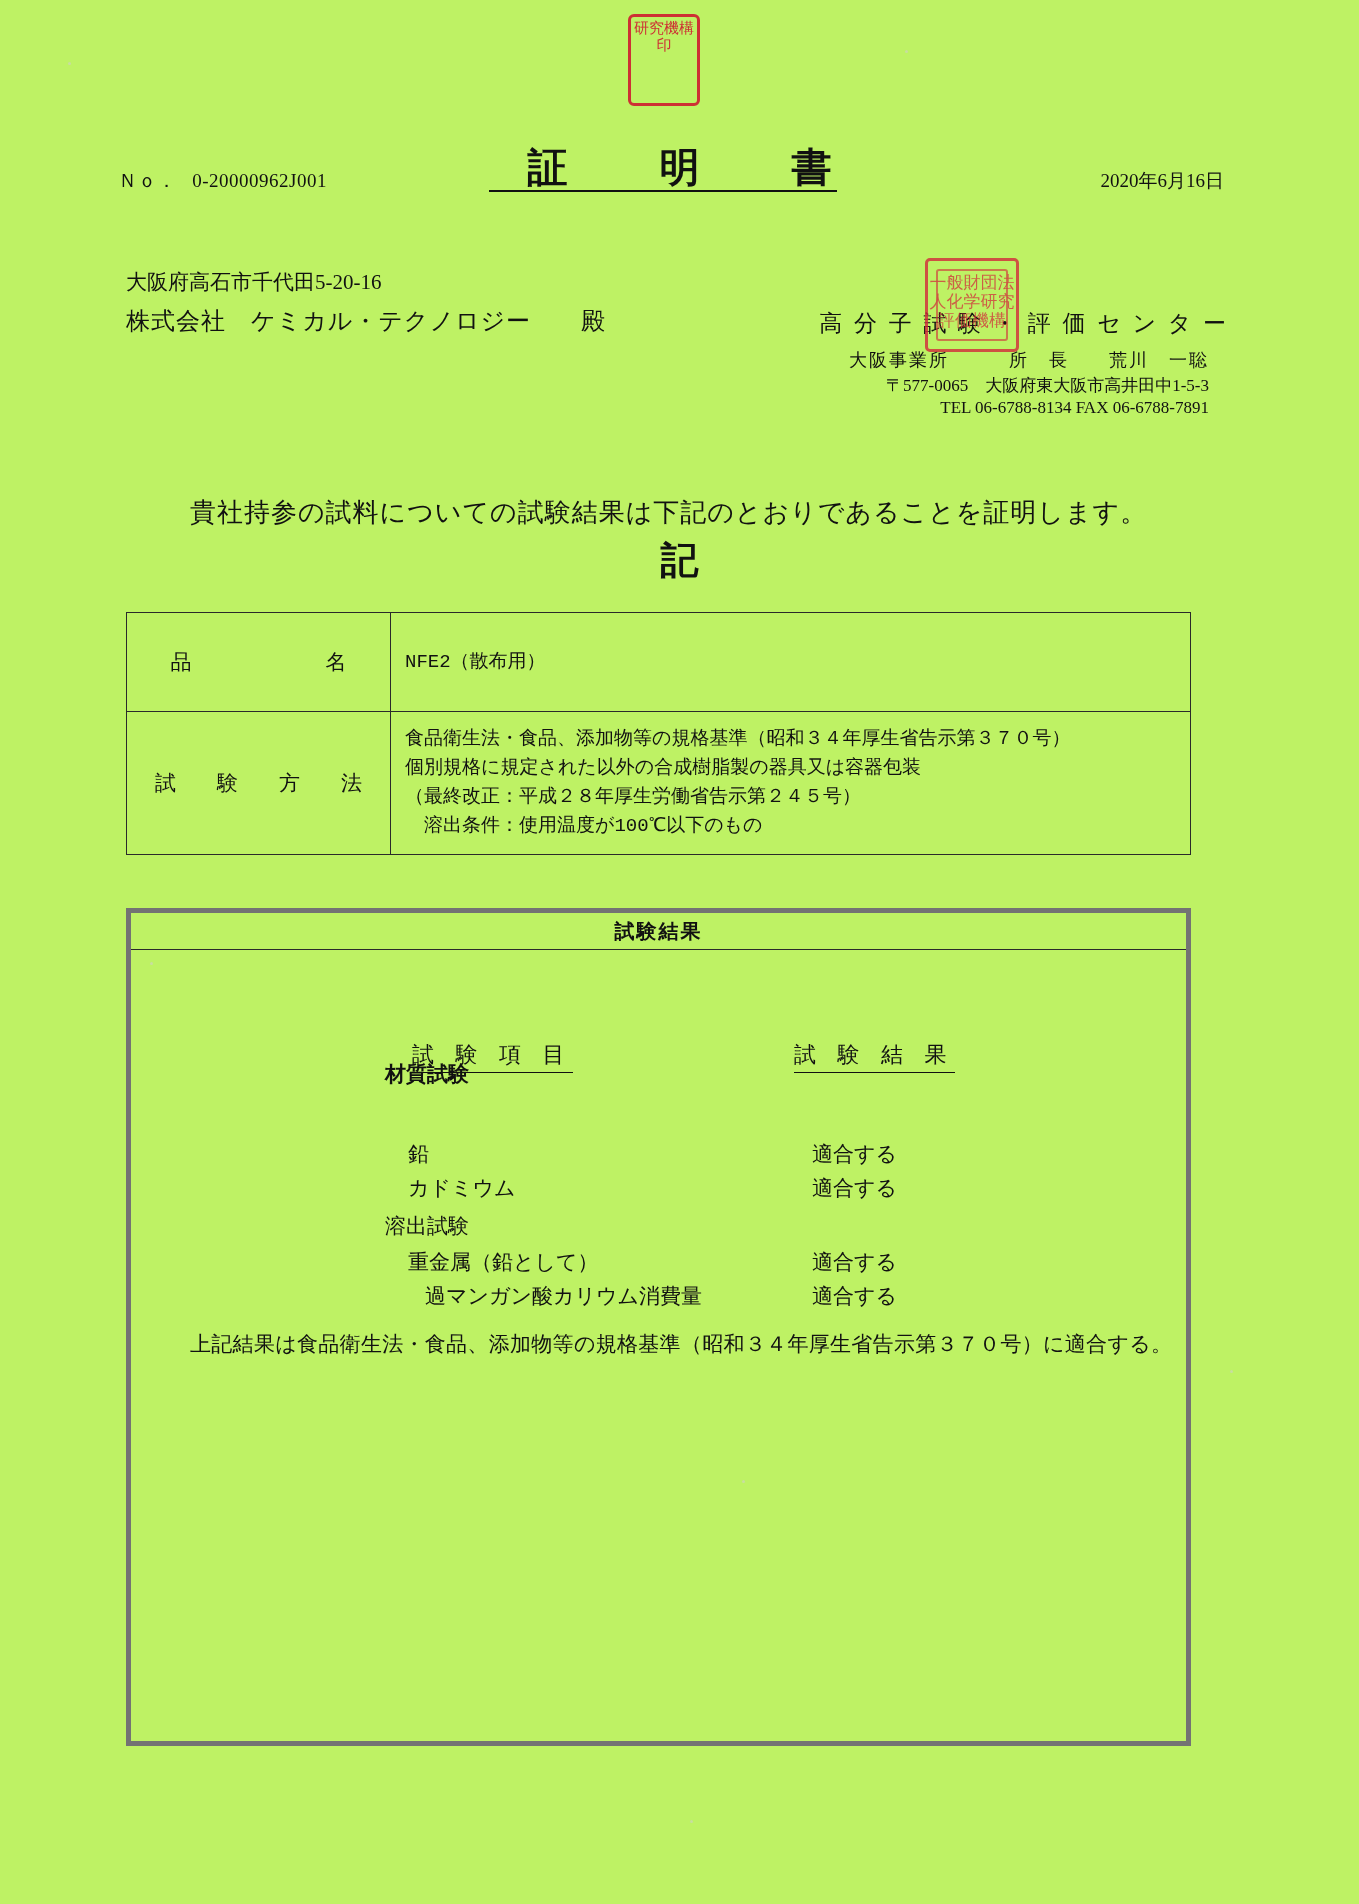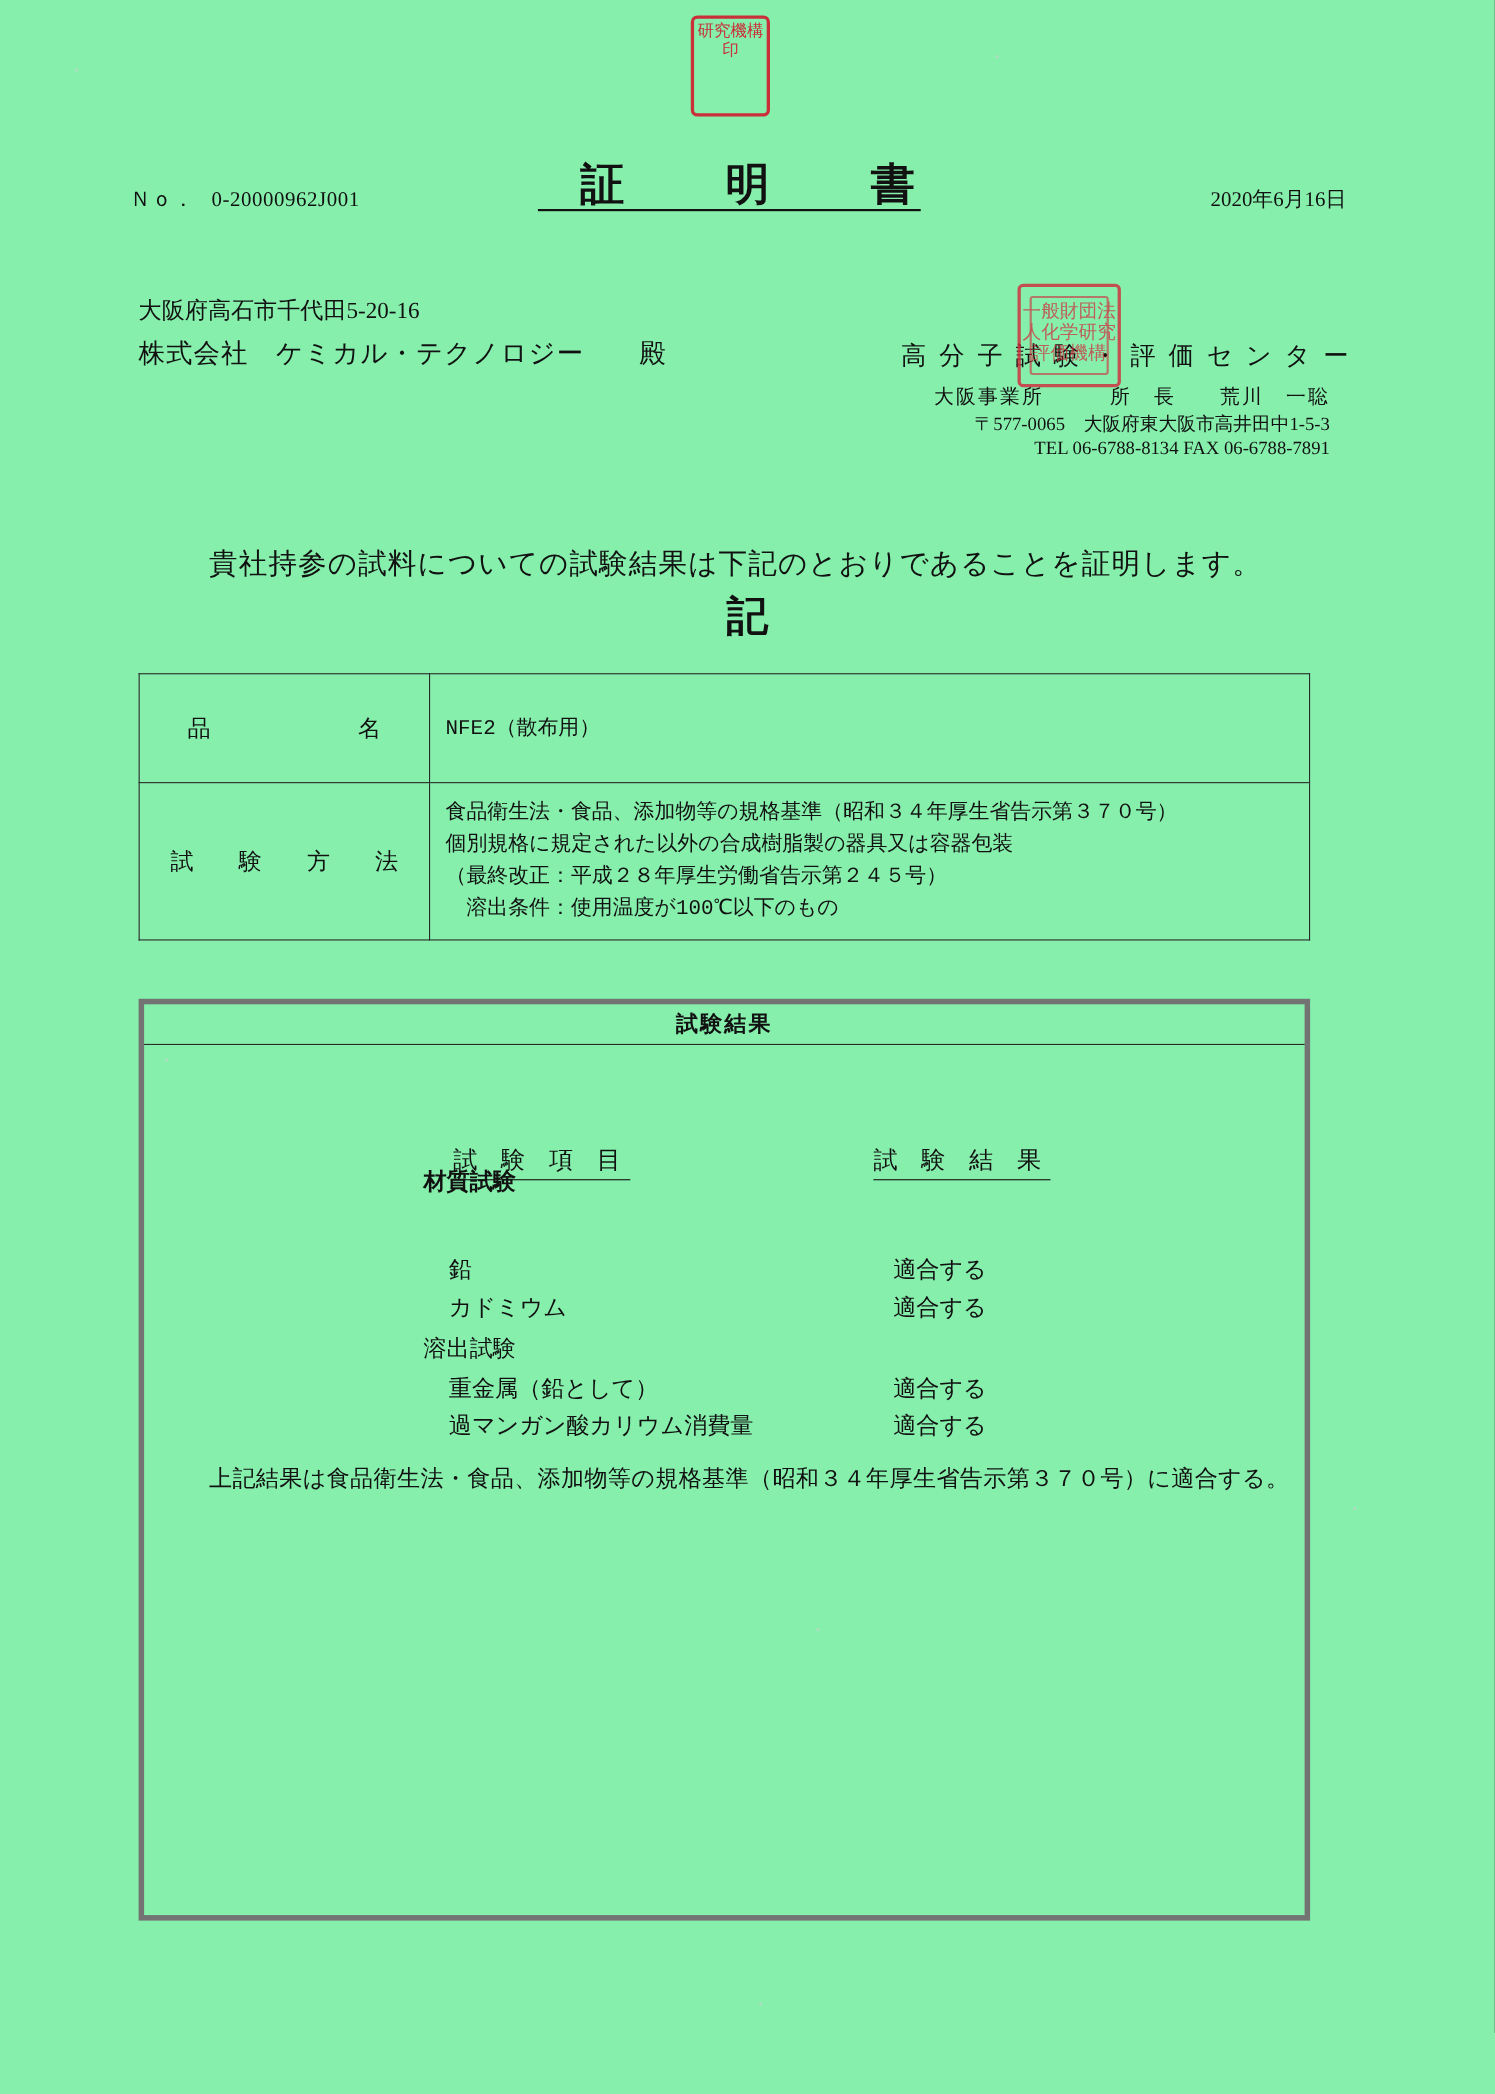--- a/index.html
+++ b/index.html
@@ -9,21 +9,21 @@
   }
   body {
     width: 1359px;
     height: 1904px;
     font-family: "Liberation Serif", "DejaVu Serif", serif;
   }
   .page {
     position: relative;
     width: 1359px;
     height: 1904px;
-    background: #86efac;
+    background: #bef264;
     overflow: hidden;
   }
   
   .speckle {
     position: absolute;
     background: #cfcfcf;
     border-radius: 50%;
     width: 3px;
     height: 3px;
     opacity: .55;
@@ -351,18 +351,18 @@
   <div class="res-row res-value" style="top:1140px;">適合する</div>
 
   <div class="res-row res-item indent" style="top:1174px;">カドミウム</div>
   <div class="res-row res-value" style="top:1174px;">適合する</div>
 
   <div class="res-row res-item" style="top:1212px;">溶出試験</div>
 
   <div class="res-row res-item indent" style="top:1248px;">重金属（鉛として）</div>
   <div class="res-row res-value" style="top:1248px;">適合する</div>
 
-  <div class="res-row res-item indent" style="top:1282px;">過マンガン酸カリウム消費量</div>
+  <div class="res-row res-item indent" style="top:1282px;margin-left:17px;">過マンガン酸カリウム消費量</div>
   <div class="res-row res-value" style="top:1282px;">適合する</div>
 
   <div class="res-note">上記結果は食品衛生法・食品、添加物等の規格基準（昭和３４年厚生省告示第３７０号）に適合する。</div>
 
 </div>
 
 </body></html>

